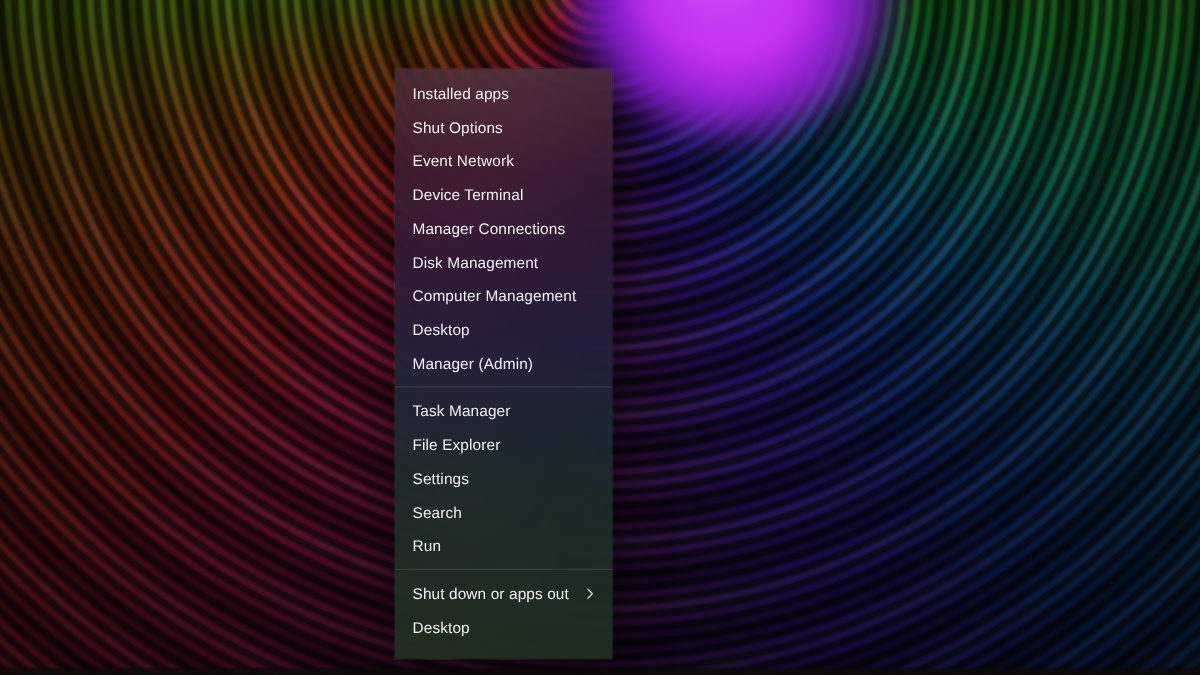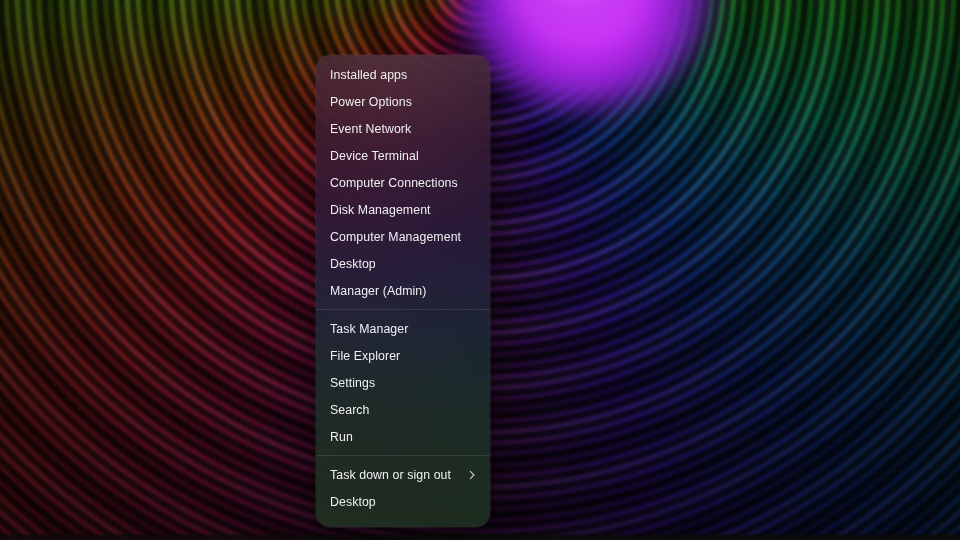--- a/index.html
+++ b/index.html
@@ -166,21 +166,21 @@
     background: linear-gradient(180deg, rgba(10,8,6,0.55), rgba(14,12,8,0.95));
   }
 
   
   .winx-menu {
     position: absolute;
     left: 316px;
     top: 55px;
     width: 174px;
     height: 472px;
-    border-radius: 14px;
+    border-radius: 0;
     overflow: hidden;
     box-shadow:
       0 0 0 1px rgba(255,255,255,0.055),
       0 10px 34px rgba(0,0,0,0.50);
     backdrop-filter: blur(26px) saturate(140%);
     -webkit-backdrop-filter: blur(26px) saturate(140%);
     background:
       linear-gradient(180deg,
         rgba(58,30,44,0.80) 0%,
         rgba(56,28,46,0.80) 10%,
@@ -272,30 +272,30 @@
     <div class="bottom-strip"></div>
   </div>
 
   <div class="winx-menu">
     <div class="winx-sheen"></div>
     <ul class="menu-list" id="menu-list">
         <li class="menu-item">
           <span class="label">Installed apps</span>
         </li>
         <li class="menu-item">
-          <span class="label">Power Options</span>
+          <span class="label">Shut Options</span>
         </li>
         <li class="menu-item">
           <span class="label">Event Network</span>
         </li>
         <li class="menu-item">
           <span class="label">Device Terminal</span>
         </li>
         <li class="menu-item">
-          <span class="label">Computer Connections</span>
+          <span class="label">Manager Connections</span>
         </li>
         <li class="menu-item">
           <span class="label">Disk Management</span>
         </li>
         <li class="menu-item">
           <span class="label">Computer Management</span>
         </li>
         <li class="menu-item">
           <span class="label">Desktop</span>
         </li>
@@ -313,21 +313,21 @@
           <span class="label">Settings</span>
         </li>
         <li class="menu-item">
           <span class="label">Search</span>
         </li>
         <li class="menu-item">
           <span class="label">Run</span>
         </li>
         <li class="menu-sep"></li>
         <li class="menu-item">
-          <span class="label">Task down or sign out</span>
+          <span class="label">Shut down or apps out</span>
           <span class="chevron">
             <svg width="12" height="12" viewBox="0 0 12 12" aria-hidden="true">
               <path d="M4.3 2.4 L7.9 6 L4.3 9.6" fill="none" stroke="#e9e9ec" stroke-width="1.1" stroke-linecap="round" stroke-linejoin="round"></path>
             </svg>
           </span>
         </li>
         <li class="menu-item">
           <span class="label">Desktop</span>
         </li>
       </ul>

